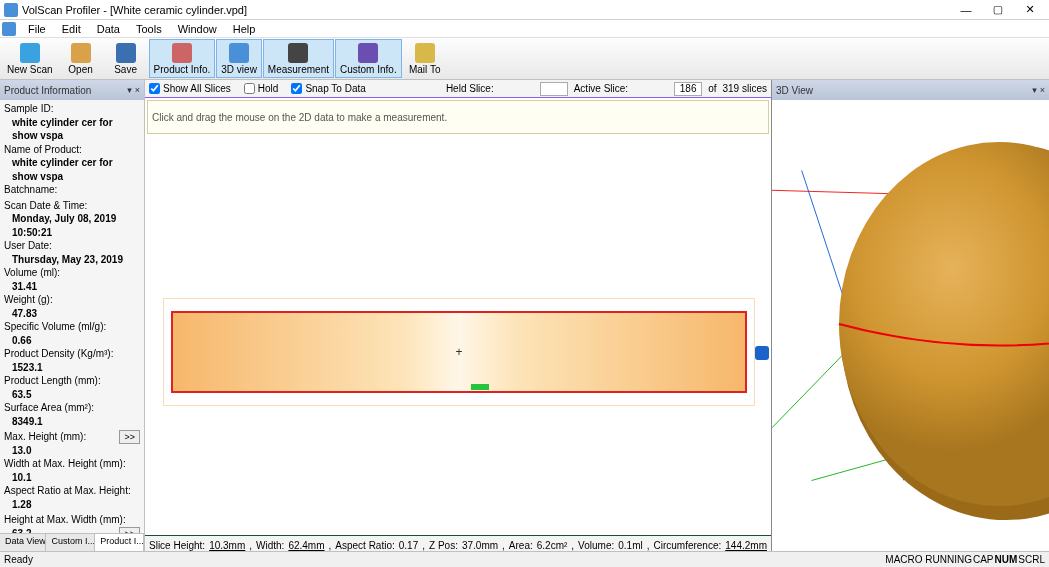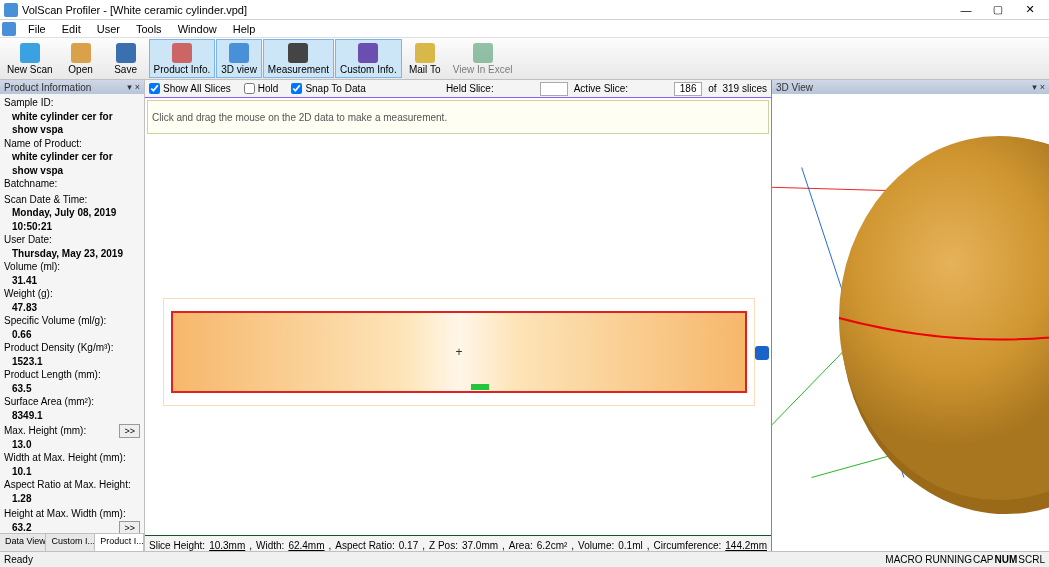--- a/index.html
+++ b/index.html
@@ -22,21 +22,21 @@
 .tbtn { min-width:44px; padding:2px 4px; display:flex; flex-direction:column; align-items:center; justify-content:center; border:1px solid transparent; cursor:pointer; font-size:10px; }
 .tbtn.active { background:#cde6f7; border-color:#7eb4ea; }
 .tbtn .ticon { width:20px; height:20px; margin-bottom:1px; }
 .tbtn.disabled { opacity:.5; cursor:default; }
 
 
 .workarea { flex:1; display:flex; min-height:0; }
 
 
 .leftpanel { width:145px; background:#f5f5f5; border-right:1px solid #c0c0c0; display:flex; flex-direction:column; }
-.panelhdr { height:14px; background:linear-gradient(#d0d8e8,#b8c4d8); font-size:10px; color:#333; padding:0 4px; display:flex; align-items:center; justify-content:space-between; }
+.panelhdr { height:20px; background:linear-gradient(#d0d8e8,#b8c4d8); font-size:10px; color:#333; padding:0 4px; display:flex; align-items:center; justify-content:space-between; }
 .panelhdr .hx { display:flex; gap:3px; font-size:9px; }
 .infoscroll { flex:1; overflow:auto; padding:2px 4px; font-size:10px; line-height:1.35; }
 .infoscroll .lbl { color:#000; }
 .infoscroll .val { font-weight:bold; padding-left:8px; }
 .grp { margin-top:2px; }
 .btn-go { float:right; border:1px solid #999; background:#eee; padding:0 4px; font-size:9px; cursor:pointer; }
 .tabs-bottom { height:18px; background:#e8e8e8; border-top:1px solid #c0c0c0; display:flex; font-size:9px; }
 .tabs-bottom .bt { padding:2px 5px; border-right:1px solid #c0c0c0; cursor:pointer; white-space:nowrap; overflow:hidden; }
 .tabs-bottom .bt.active { background:#fff; }
 
@@ -77,21 +77,21 @@
     <div class="wcbtn">—</div>
     <div class="wcbtn">▢</div>
     <div class="wcbtn">✕</div>
   </div>
 </div>
 
 <div class="menubar">
   <span class="sys"></span>
   <span class="mi">File</span>
   <span class="mi">Edit</span>
-  <span class="mi">User</span>
+  <span class="mi">Data</span>
   <span class="mi">Tools</span>
   <span class="mi">Window</span>
   <span class="mi">Help</span>
 </div>
 
 <div class="toolbar" id="toolbar">
     <div class="tbtn">
       <svg class="ticon">
         <rect width="20" height="20" rx="3" fill="#3aa2e0"></rect>
       </svg>
@@ -131,26 +131,20 @@
       <svg class="ticon">
         <rect width="20" height="20" rx="3" fill="#6a4fb0"></rect>
       </svg>
       <span>Custom Info.</span>
     </div>
     <div class="tbtn">
       <svg class="ticon">
         <rect width="20" height="20" rx="3" fill="#d9b84a"></rect>
       </svg>
       <span>Mail To</span>
-    </div>
-    <div class="tbtn disabled">
-      <svg class="ticon">
-        <rect width="20" height="20" rx="3" fill="#2e8b57"></rect>
-      </svg>
-      <span>View In Excel</span>
     </div>
   </div>
 
 <div class="workarea">
 
   <div class="leftpanel">
     <div class="panelhdr">
       <span>Product Information</span>
       <span class="hx">
         <span>▾</span>

